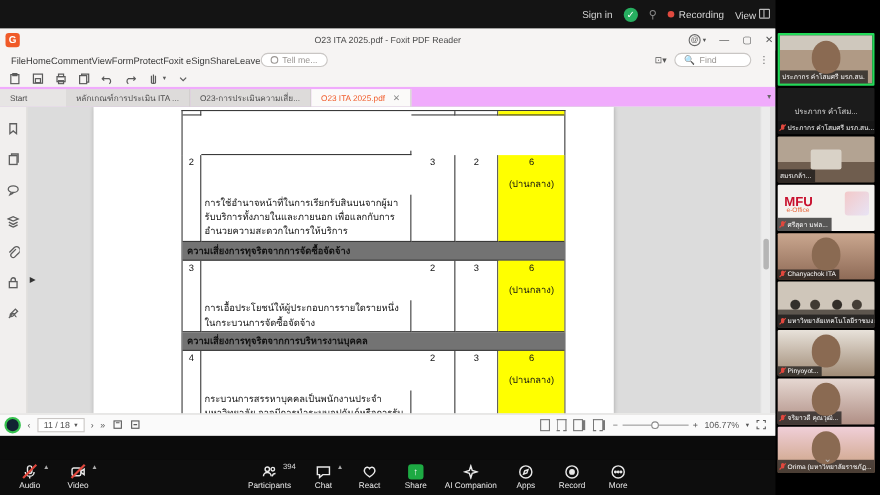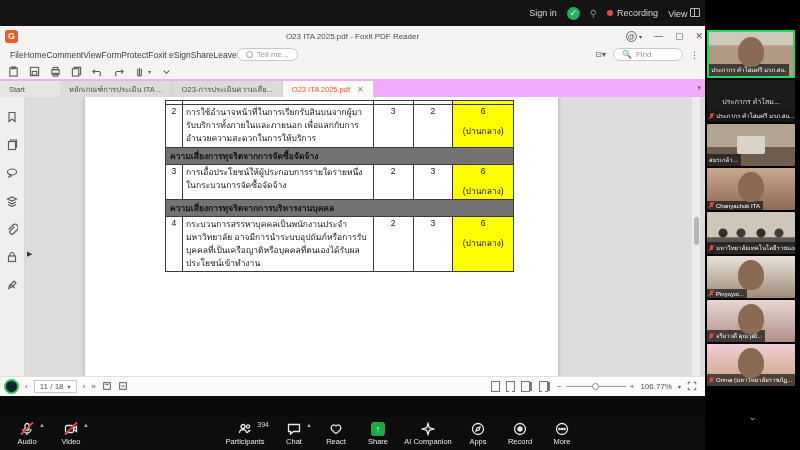--- a/index.html
+++ b/index.html
@@ -59,21 +59,21 @@
 
   .page { position:absolute; left:85px; top:0; bottom:0; width:473px; background:#fff; box-shadow:0 0 4px rgba(0,0,0,.25); }
 
   
   .ptable { position:absolute; left:80px; top:3px; width:349px; font-size:8.5px; color:#111; }
   .trow { display:flex; border-left:1px solid #3a3a3a; border-right:1px solid #3a3a3a; }
   .trow.first { border-top:1px solid #3a3a3a; }
   .tcell { border-bottom:1px solid #3a3a3a; border-right:1px solid #3a3a3a; padding:1px 3px; }
   .tcell:last-child { border-right:none; }
   .c-no { width:17px; text-align:center; }
-  .c-desc { width:192px; line-height:1.55; }
+  .c-desc { width:192px; line-height:1.55;margin-top:36px; }
   .c-a { width:40px; text-align:center; }
   .c-b { width:40px; text-align:center; }
   .c-score { width:60px; text-align:center; background:#ffff00; }
   .c-score .lvl { display:block; margin-top:8px; }
   .sec-row .tcell { background:#737373; font-weight:bold; width:100%; padding:1px 4px; }
   .stub .tcell { height:4px; padding:0; }
 
   .vscroll { position:absolute; right:5px; top:0; bottom:0; width:9px; background:#ececec; border-left:1px solid #e0e0e0; }
   .vthumb { position:absolute; left:2px; top:120px; width:5px; height:28px; background:#b5b5b5; border-radius:3px; }
 
@@ -470,20 +470,28 @@
         <div class="tlabel">
             <span class="micoff"></span>
             <span>ประภากร คำโสมศรี มรภ.สน...</span>
           </div>
       </div>
       <div class="tile g-room1">
         <div class="tlabel">
             <span>สมรเกล้า...</span>
           </div>
       </div>
+      <div class="tile g-mfu">
+        <div class="mfu-text">MFU</div>
+        <div class="mfu-sub">e-Office</div>
+        <div class="tlabel">
+            <span class="micoff"></span>
+            <span>ศรีสุดา มฟล...</span>
+          </div>
+      </div>
       <div class="tile g-face2">
         <div class="tlabel">
             <span class="micoff"></span>
             <span>Chanyachok ITA</span>
           </div>
       </div>
       <div class="tile g-room2">
         <div class="tlabel">
             <span class="micoff"></span>
             <span>มหาวิทยาลัยเทคโนโลยีราชมงคล...</span>

